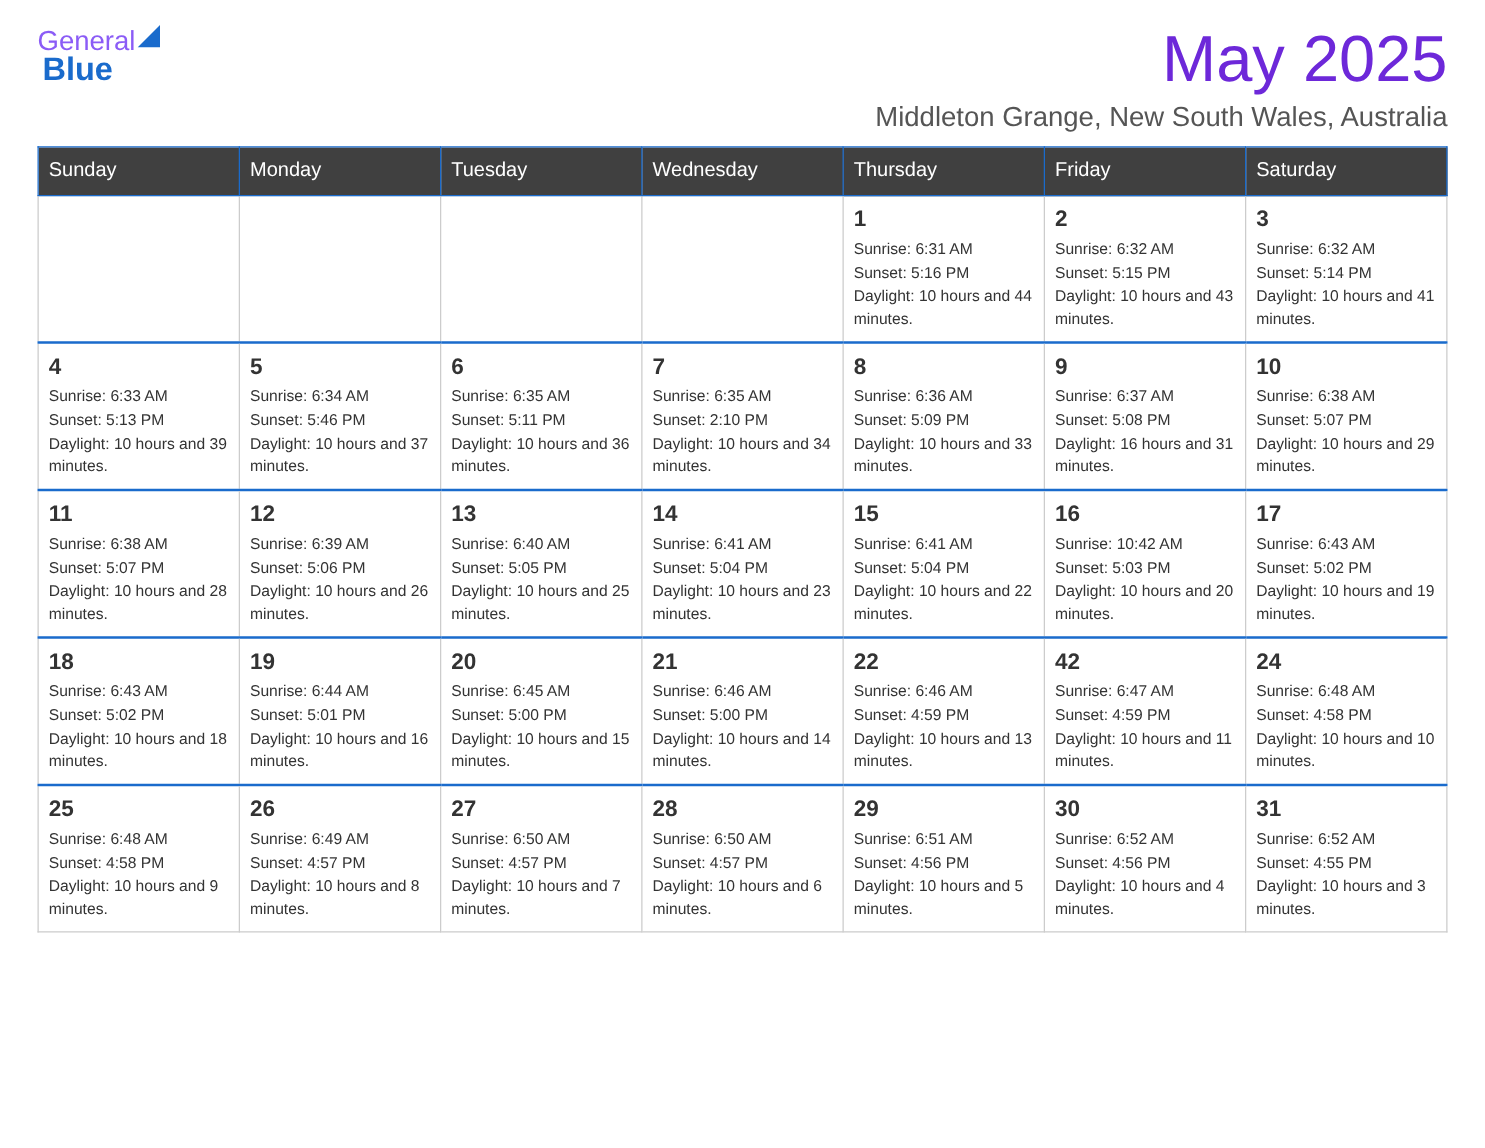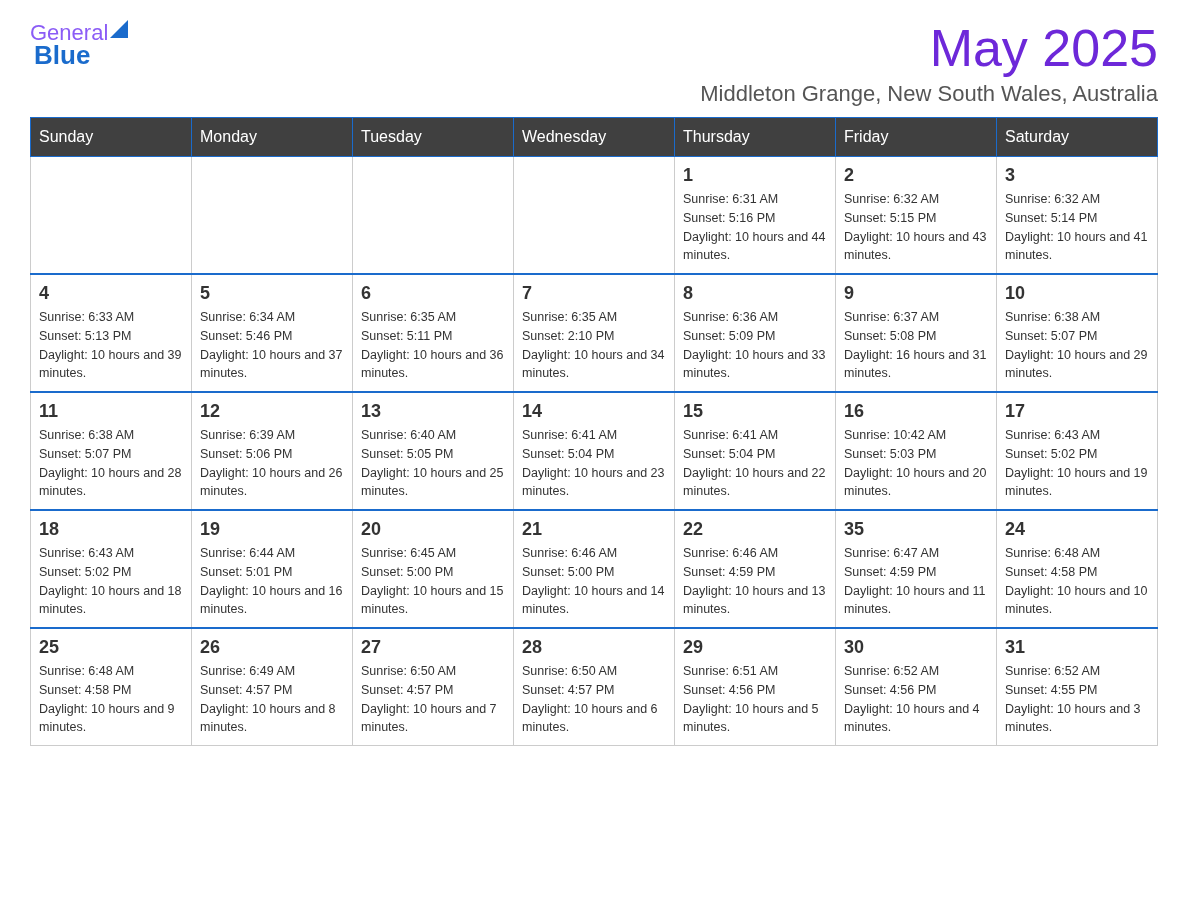--- a/index.html
+++ b/index.html
@@ -255,21 +255,21 @@
           <div class="day-info">Sunset: 5:00 PM</div>
           <div class="day-info">Daylight: 10 hours and 14 minutes.</div>
         </td>
         <td>
           <div class="day-number">22</div>
           <div class="day-info">Sunrise: 6:46 AM</div>
           <div class="day-info">Sunset: 4:59 PM</div>
           <div class="day-info">Daylight: 10 hours and 13 minutes.</div>
         </td>
         <td>
-          <div class="day-number">35</div>
+          <div class="day-number">42</div>
           <div class="day-info">Sunrise: 6:47 AM</div>
           <div class="day-info">Sunset: 4:59 PM</div>
           <div class="day-info">Daylight: 10 hours and 11 minutes.</div>
         </td>
         <td>
           <div class="day-number">24</div>
           <div class="day-info">Sunrise: 6:48 AM</div>
           <div class="day-info">Sunset: 4:58 PM</div>
           <div class="day-info">Daylight: 10 hours and 10 minutes.</div>
         </td>

